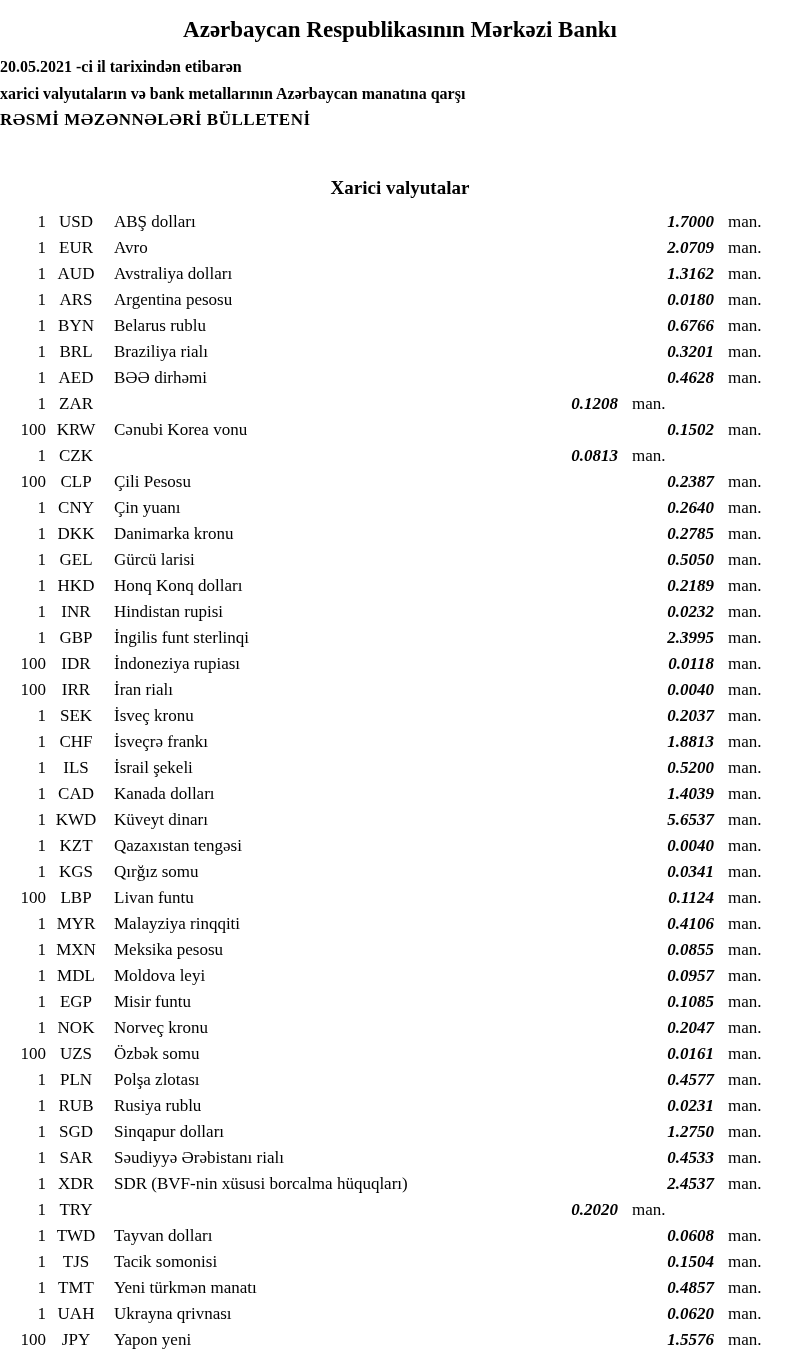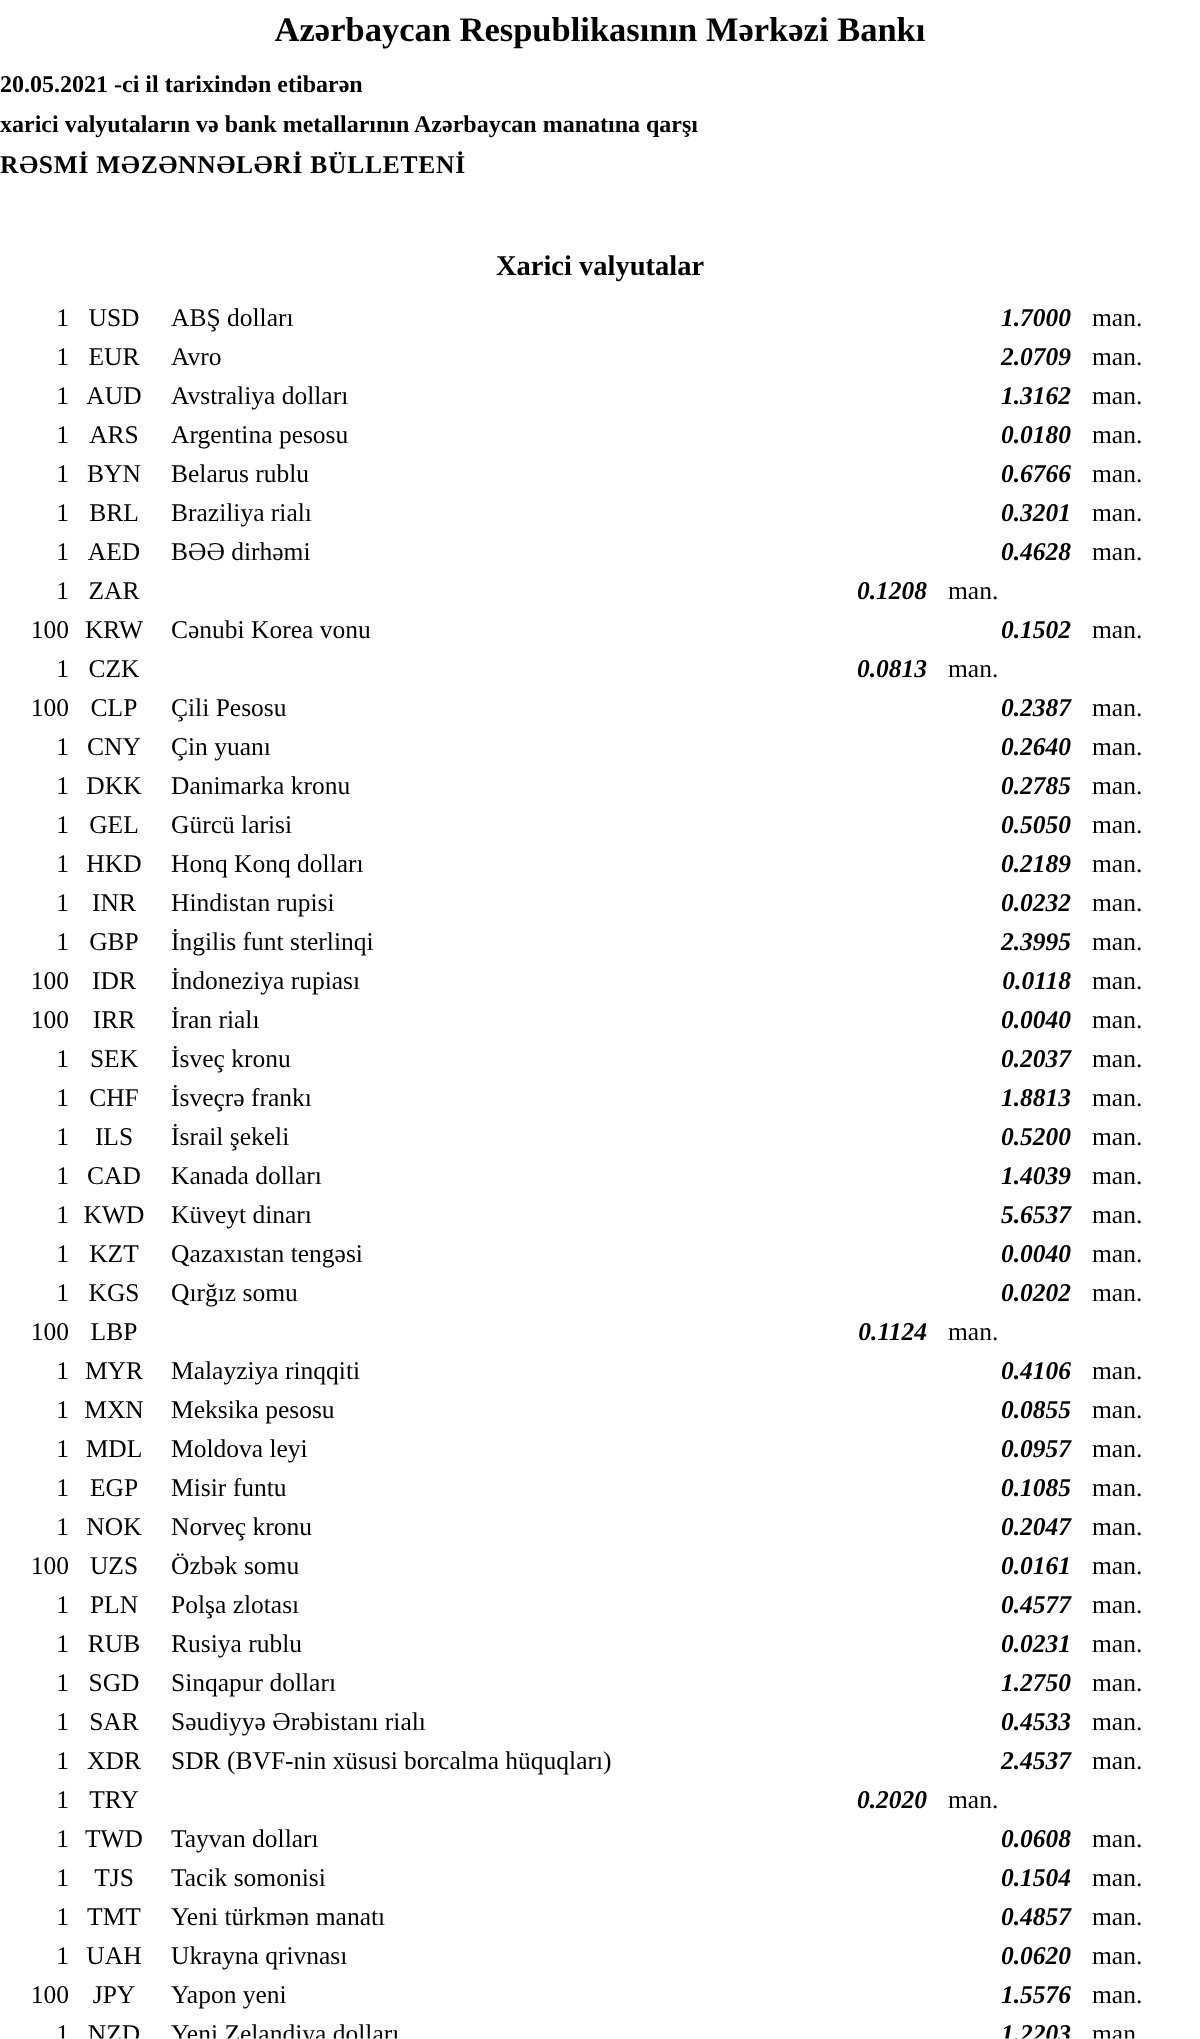--- a/index.html
+++ b/index.html
@@ -4,21 +4,21 @@
 <style>
   * { margin: 0; padding: 0; box-sizing: border-box; }
   html, body { background: #ffffff; }
   body {
     width: 800px;
     height: 1359px;
     font-family: "Liberation Serif", "DejaVu Serif", serif;
     color: #000000;
     overflow: hidden;
   }
-  .page { width: 800px; height: 1359px; padding-top: 4px; }
+  .page { width: 800px; height: 1359px; padding-top: 14px; }
 
   .title {
     text-align: center;
     font-size: 23px;
     font-weight: bold;
     line-height: 32px;
   }
   .sub {
     font-weight: bold;
     font-size: 16px;
@@ -257,27 +257,28 @@
     <span class="code">KZT</span>
     <span class="name">Qazaxıstan tengəsi</span>
     <span class="rate">0.0040</span>
     <span class="unit">man.</span>
   </div>
 
   <div class="row">
     <span class="qty">1</span>
     <span class="code">KGS</span>
     <span class="name">Qırğız somu</span>
-    <span class="rate">0.0202</span>
+    <span class="rate">0.0341</span>
     <span class="unit">man.</span>
   </div>
 
   <div class="row">
     <span class="qty">100</span>
     <span class="code">LBP</span>
+    <span class="name">Livan funtu</span>
     <span class="rate">0.1124</span>
     <span class="unit">man.</span>
   </div>
 
   <div class="row">
     <span class="qty">1</span>
     <span class="code">MYR</span>
     <span class="name">Malayziya rinqqiti</span>
     <span class="rate">0.4106</span>
     <span class="unit">man.</span>

